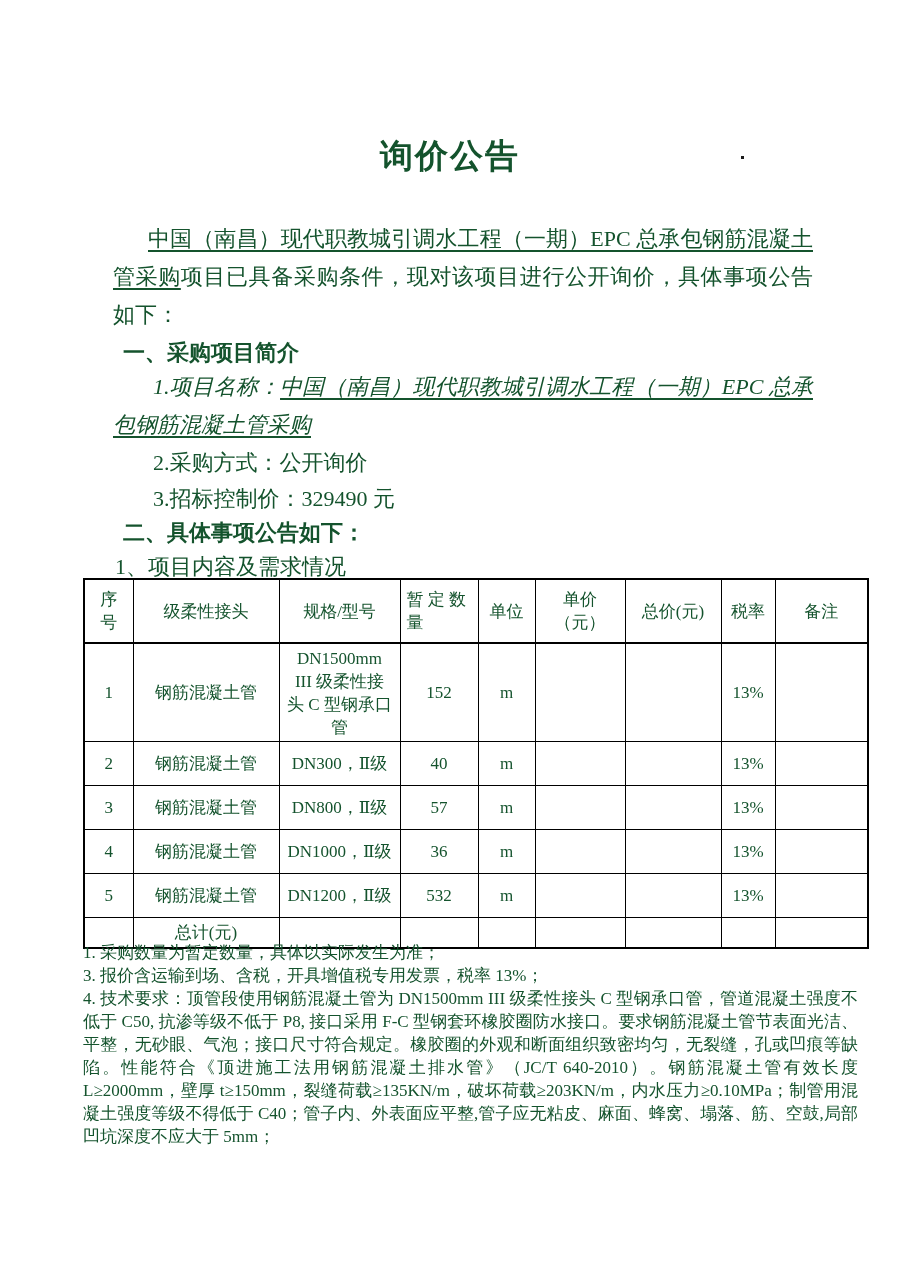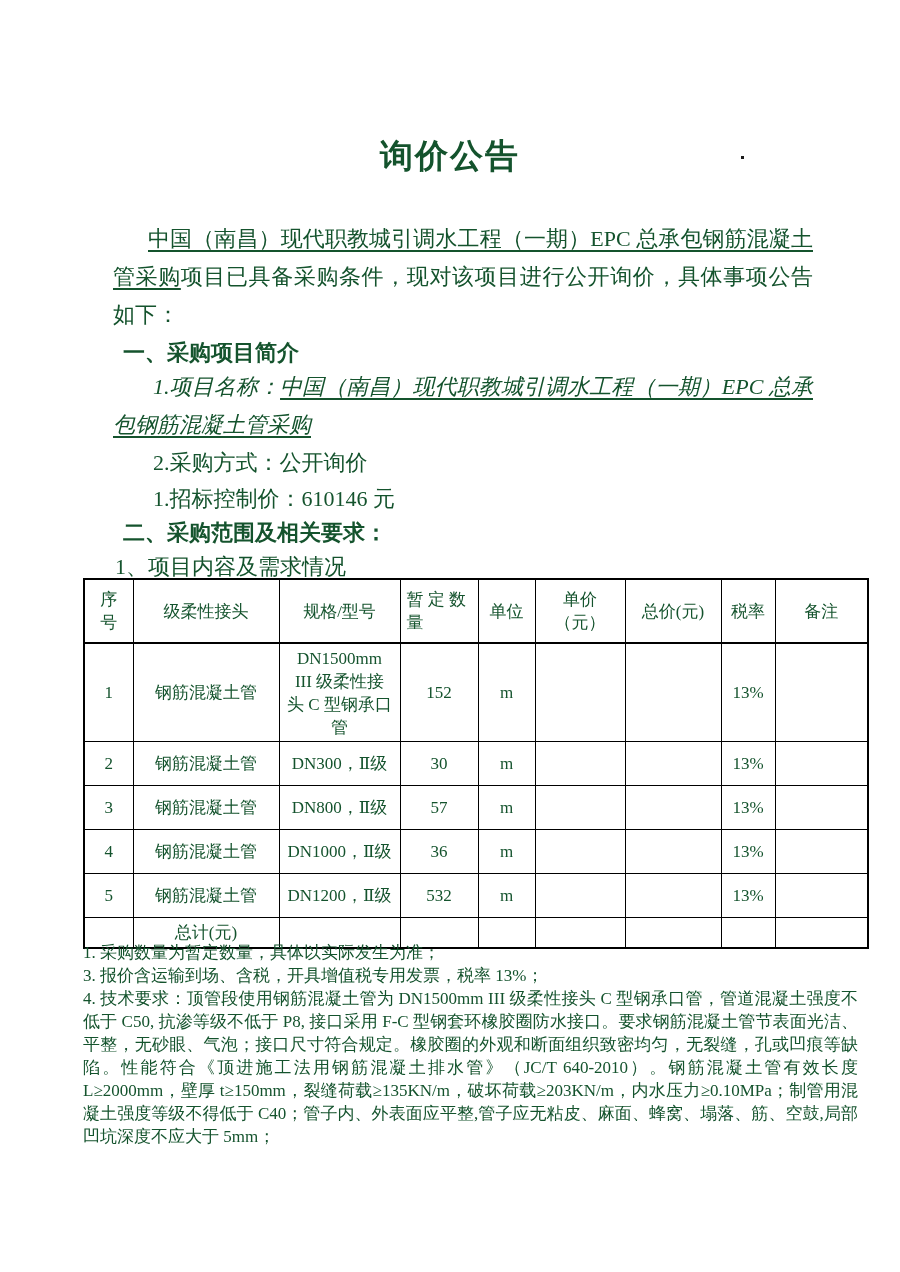--- a/index.html
+++ b/index.html
@@ -76,23 +76,23 @@
   <div class="stray-dot"></div>
 
   <p class="par h-bold heading1">一、采购项目简介</p>
 
   <p class="par intro"><span class="u">中国（南昌）现代职教城引调水工程（一期）EPC 总承包钢筋混凝土管采购</span><span>项目已具备采购条件，现对该项目进行公开询价，具体事项公告如下：</span></p>
 
   <p class="par item item1"><span>1.项目名称：</span><span class="u">中国（南昌）现代职教城引调水工程（一期）EPC 总承包钢筋混凝土管采购</span></p>
 
   <p class="par item item2">2.采购方式：公开询价</p>
 
-  <p class="par item item3">1.招标控制价：610146 元</p>
+  <p class="par item item3">3.招标控制价：329490 元</p>
 
-  <p class="par h-bold heading2">二、采购范围及相关要求：</p>
+  <p class="par h-bold heading2">二、具体事项公告如下：</p>
 
   <p class="par sub1">1、项目内容及需求情况</p>
 
   <table class="items">
     <colgroup>
       <col style="width:49px">
         <col style="width:146px">
         <col style="width:121px">
       <col style="width:78px">
         <col style="width:57px">
@@ -127,21 +127,21 @@
         <td>m</td>
         <td></td>
         <td></td>
         <td>13%</td>
         <td></td>
       </tr>
       <tr class="rowN">
         <td>2</td>
         <td>钢筋混凝土管</td>
         <td>DN300，Ⅱ级</td>
-        <td>30</td>
+        <td>40</td>
         <td>m</td>
         <td></td>
         <td></td>
         <td>13%</td>
         <td></td>
       </tr>
       <tr class="rowN">
         <td>3</td>
         <td>钢筋混凝土管</td>
         <td>DN800，Ⅱ级</td>

